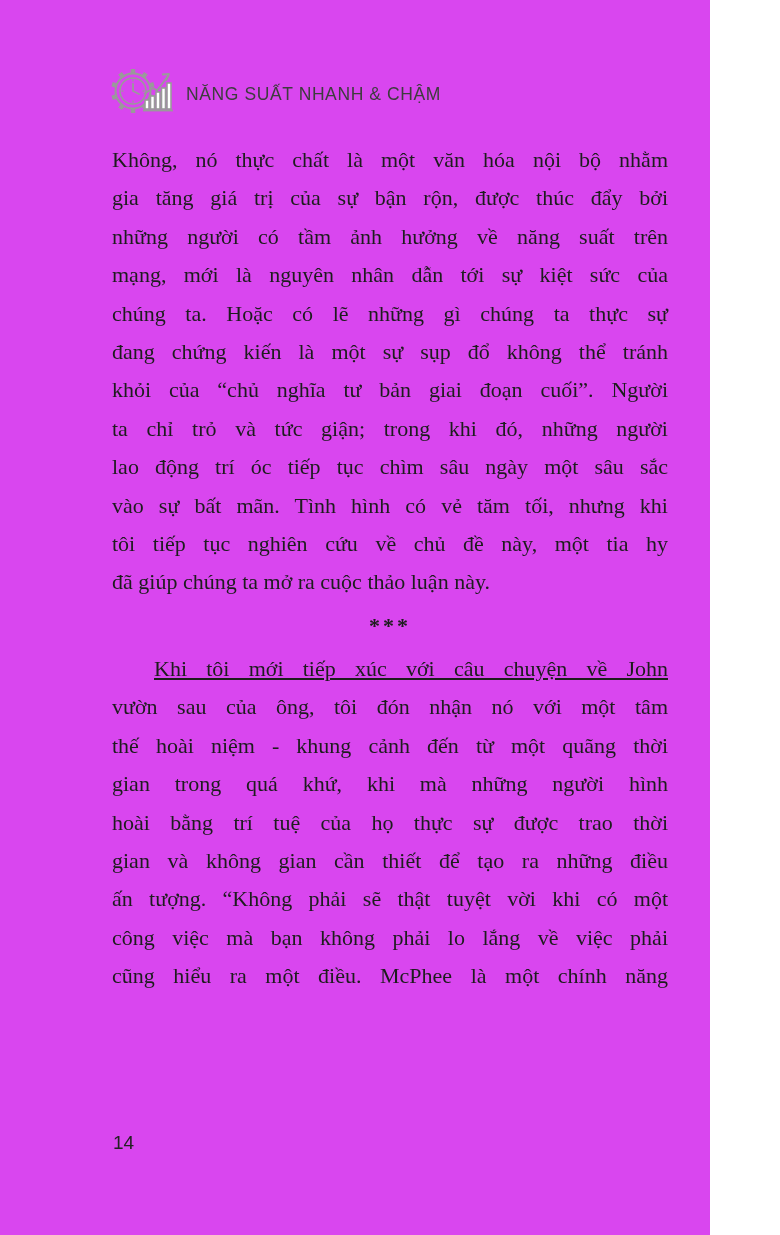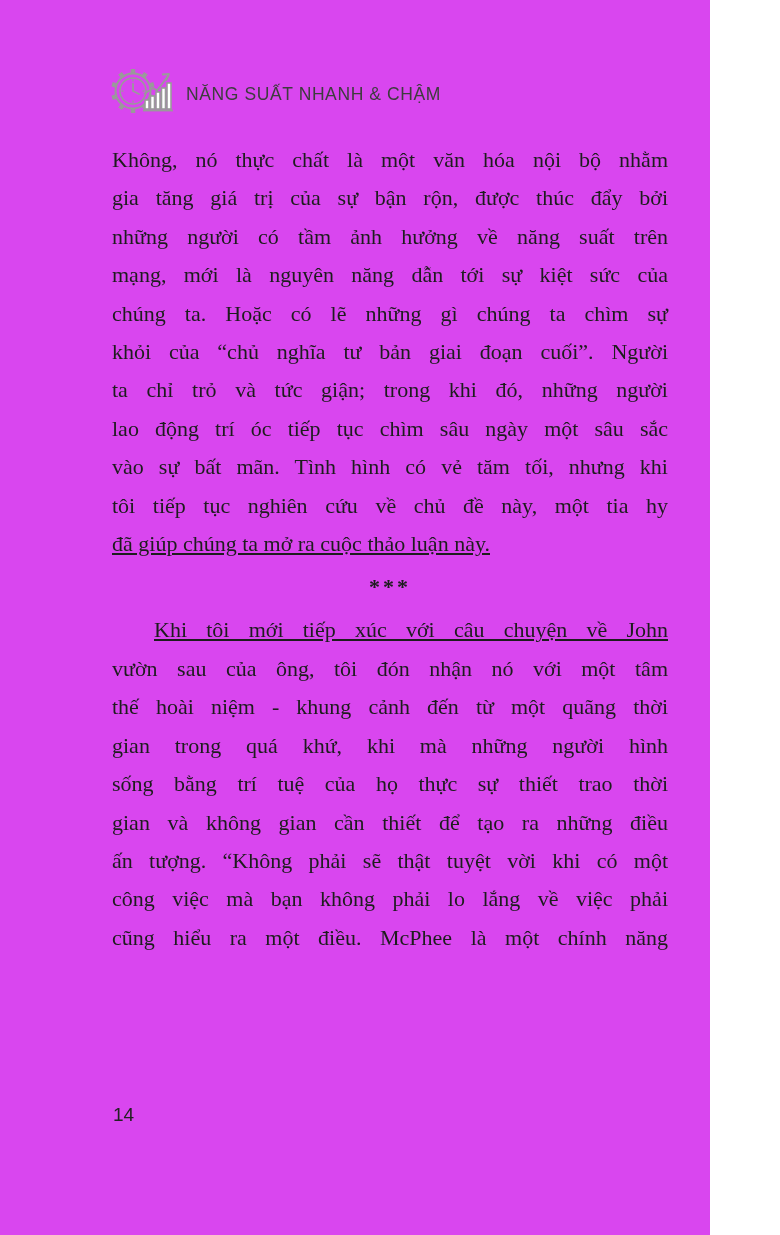--- a/index.html
+++ b/index.html
@@ -37,35 +37,35 @@
     font-size: 22px;
     color: #1d1d1d;
     margin-top: 10px;
   }
   .line {
     line-height: 38.4px;
     text-align: justify;
     text-align-last: justify;
     white-space: normal;
   }
-  .line.flush-left { text-align-last: left; text-decoration: underline; }
+  .line.flush-left { text-align-last: left; }
   .line.indent { text-indent: 42px; text-decoration: underline; }
   .separator {
     line-height: 48px;
     text-align: center;
     text-align-last: center;
     font-weight: bold;
     font-size: 22px;
     letter-spacing: 3px;
     color: #1d1d1d;
   }
   .page-number {
     position: absolute;
     left: 113px;
-    top: 1104px;
+    top: 1132px;
     font-family: "Liberation Sans", "DejaVu Sans", sans-serif;
     font-size: 19px;
     color: #222222;
   }
 </style>
 </head>
 <body>
 
 <div class="page">
 
@@ -114,38 +114,39 @@
       </svg>
     </div>
     <div class="title">NĂNG SUẤT NHANH &amp; CHẬM</div>
   </div>
 
   <div class="content">
     <div>
       <div class="line">Không, nó thực chất là một văn hóa nội bộ nhằm</div>
       <div class="line">gia tăng giá trị của sự bận rộn, được thúc đẩy bởi</div>
       <div class="line">những người có tầm ảnh hưởng về năng suất trên</div>
-      <div class="line">mạng, mới là nguyên năng dẫn tới sự kiệt sức của</div>
-      <div class="line">chúng ta. Hoặc có lẽ những gì chúng ta chìm sự</div>
+      <div class="line">mạng, mới là nguyên nhân dẫn tới sự kiệt sức của</div>
+      <div class="line">chúng ta. Hoặc có lẽ những gì chúng ta thực sự</div>
+      <div class="line">đang chứng kiến là một sự sụp đổ không thể tránh</div>
       <div class="line">khỏi của “chủ nghĩa tư bản giai đoạn cuối”. Người</div>
       <div class="line">ta chỉ trỏ và tức giận; trong khi đó, những người</div>
       <div class="line">lao động trí óc tiếp tục chìm sâu ngày một sâu sắc</div>
       <div class="line">vào sự bất mãn. Tình hình có vẻ tăm tối, nhưng khi</div>
       <div class="line">tôi tiếp tục nghiên cứu về chủ đề này, một tia hy</div>
       <div class="line flush-left">đã giúp chúng ta mở ra cuộc thảo luận này.</div>
     </div>
 
     <div class="separator">***</div>
 
     <div>
       <div class="line indent">Khi tôi mới tiếp xúc với câu chuyện về John</div>
       <div class="line">vườn sau của ông, tôi đón nhận nó với một tâm</div>
       <div class="line">thế hoài niệm - khung cảnh đến từ một quãng thời</div>
       <div class="line">gian trong quá khứ, khi mà những người hình</div>
-      <div class="line">sống bằng trí tuệ của họ thực sự thiết trao thời</div>
+      <div class="line">hoài bằng trí tuệ của họ thực sự được trao thời</div>
       <div class="line">gian và không gian cần thiết để tạo ra những điều</div>
       <div class="line">ấn tượng. “Không phải sẽ thật tuyệt vời khi có một</div>
       <div class="line">công việc mà bạn không phải lo lắng về việc phải</div>
       <div class="line">cũng hiểu ra một điều. McPhee là một chính năng</div>
     </div>
   </div>
 
   <div class="page-number">14</div>
 
 </div>

